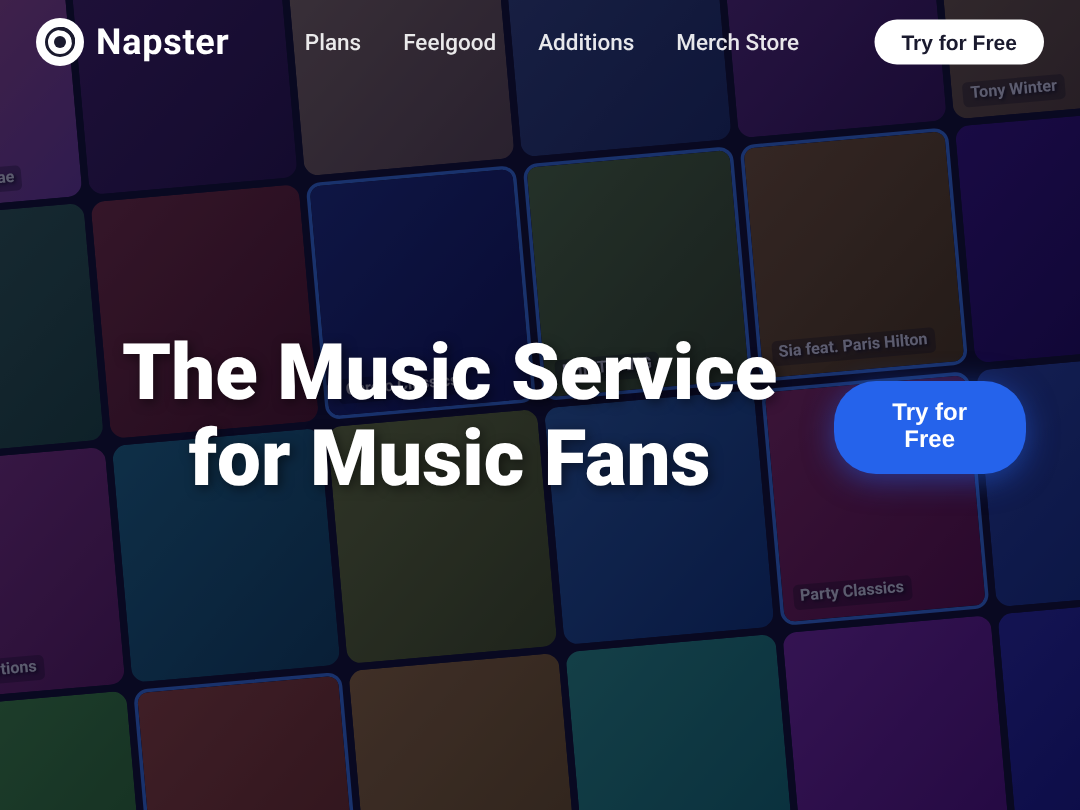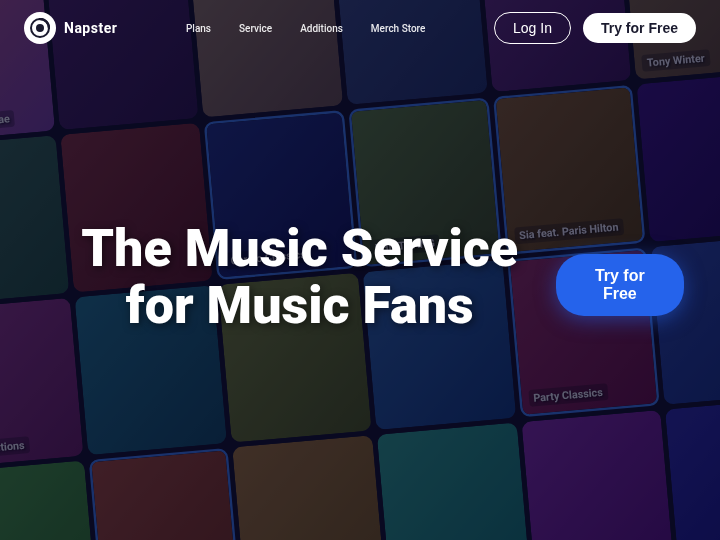--- a/index.html
+++ b/index.html
@@ -93,35 +93,35 @@
       background: white;
       border-radius: 50%;
       display: flex;
       align-items: center;
       justify-content: center;
       font-size: 14px;
     }
 
     .logo-text {
       color: white;
-      font-size: 14px;
+      font-size: 24px;
       font-weight: 700;
       letter-spacing: 0.5px;
     }
 
     .nav-links {
       display: flex;
       align-items: center;
       gap: 28px;
       margin: 0 auto;
     }
 
     .nav-link {
       color: white;
-      font-size: 10px;
+      font-size: 15px;
       font-weight: 500;
       cursor: pointer;
       text-decoration: none;
       opacity: 0.9;
     }
 
     .nav-actions {
       display: flex;
       align-items: center;
       gap: 12px;
@@ -289,27 +289,26 @@
         <circle cx="10" cy="10" r="9" stroke="#1a1a2e" stroke-width="2"></circle>
         <circle cx="10" cy="10" r="4" fill="#1a1a2e"></circle>
         <path d="M10 1 A9 9 0 0 1 19 10" stroke="#1a1a2e" stroke-width="2.5" stroke-linecap="round"></path>
       </svg>
     </div>
     <span class="logo-text">Napster</span>
   </div>
 
   <div class="nav-links">
     <a class="nav-link">Plans</a>
-    <a class="nav-link">Service</a>
+    <a class="nav-link">Feelgood</a>
     <a class="nav-link">Additions</a>
     <a class="nav-link">Merch Store</a>
   </div>
 
   <div class="nav-actions">
-    <button class="btn-login">Log In</button>
     <button class="btn-try">Try for Free</button>
   </div>
 </nav>
 
 <div class="hero">
   <h1 class="hero-title">The Music Service for Music Fans</h1>
   <button class="btn-hero-try">Try for Free</button>
 </div>
 
 </body></html>

